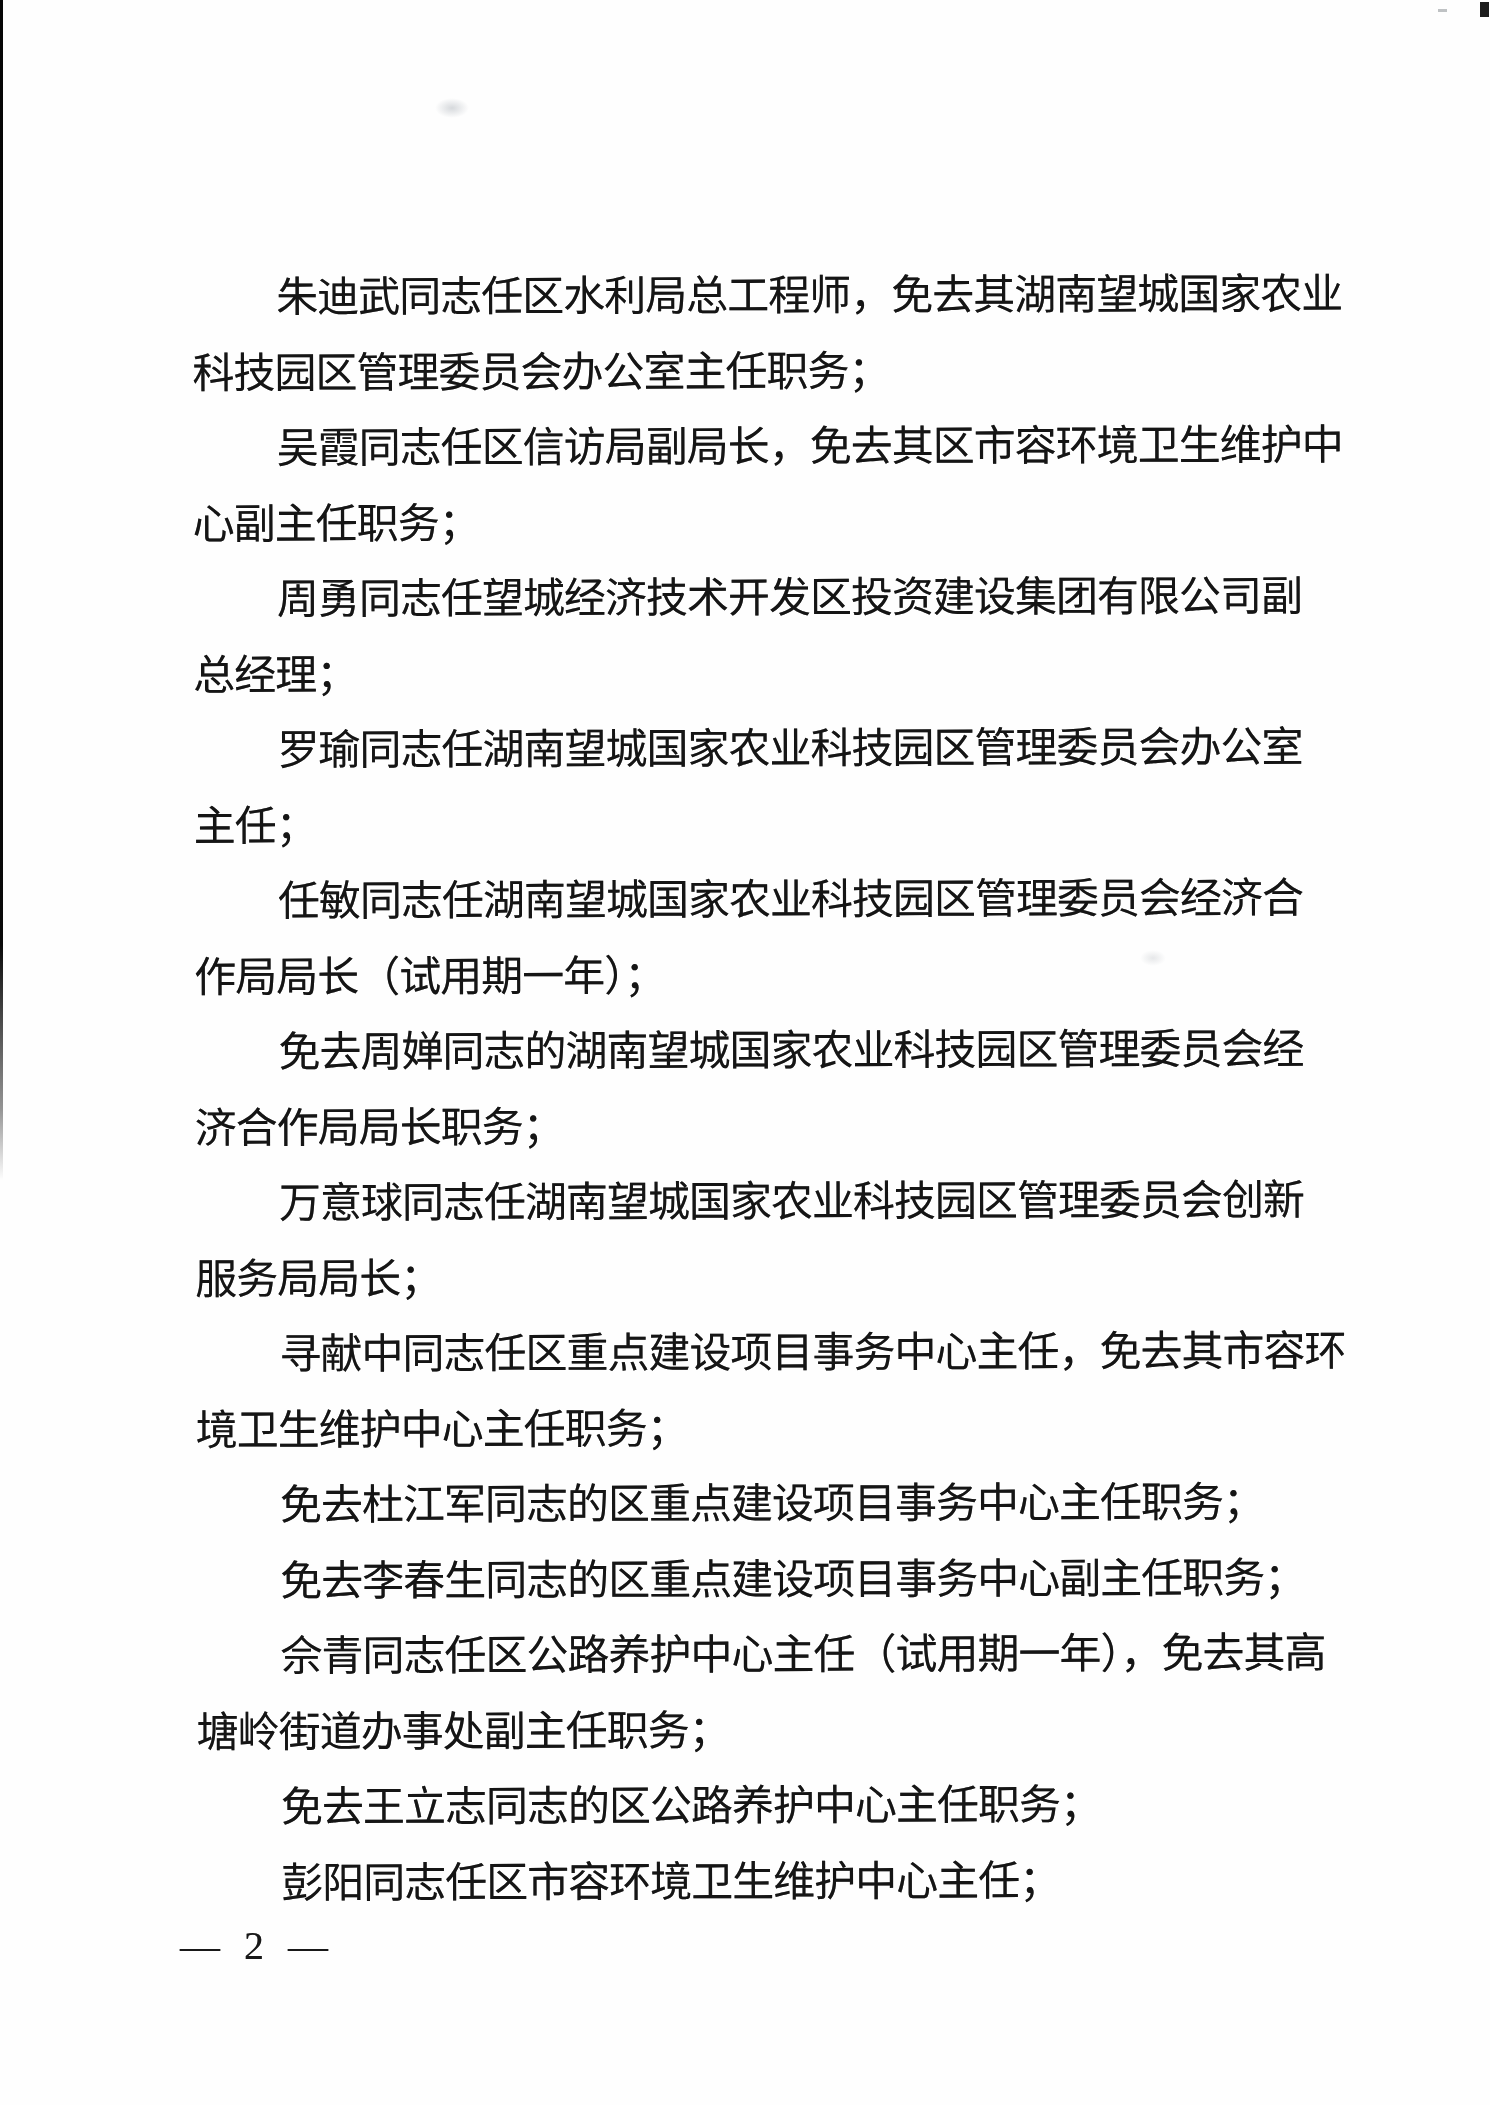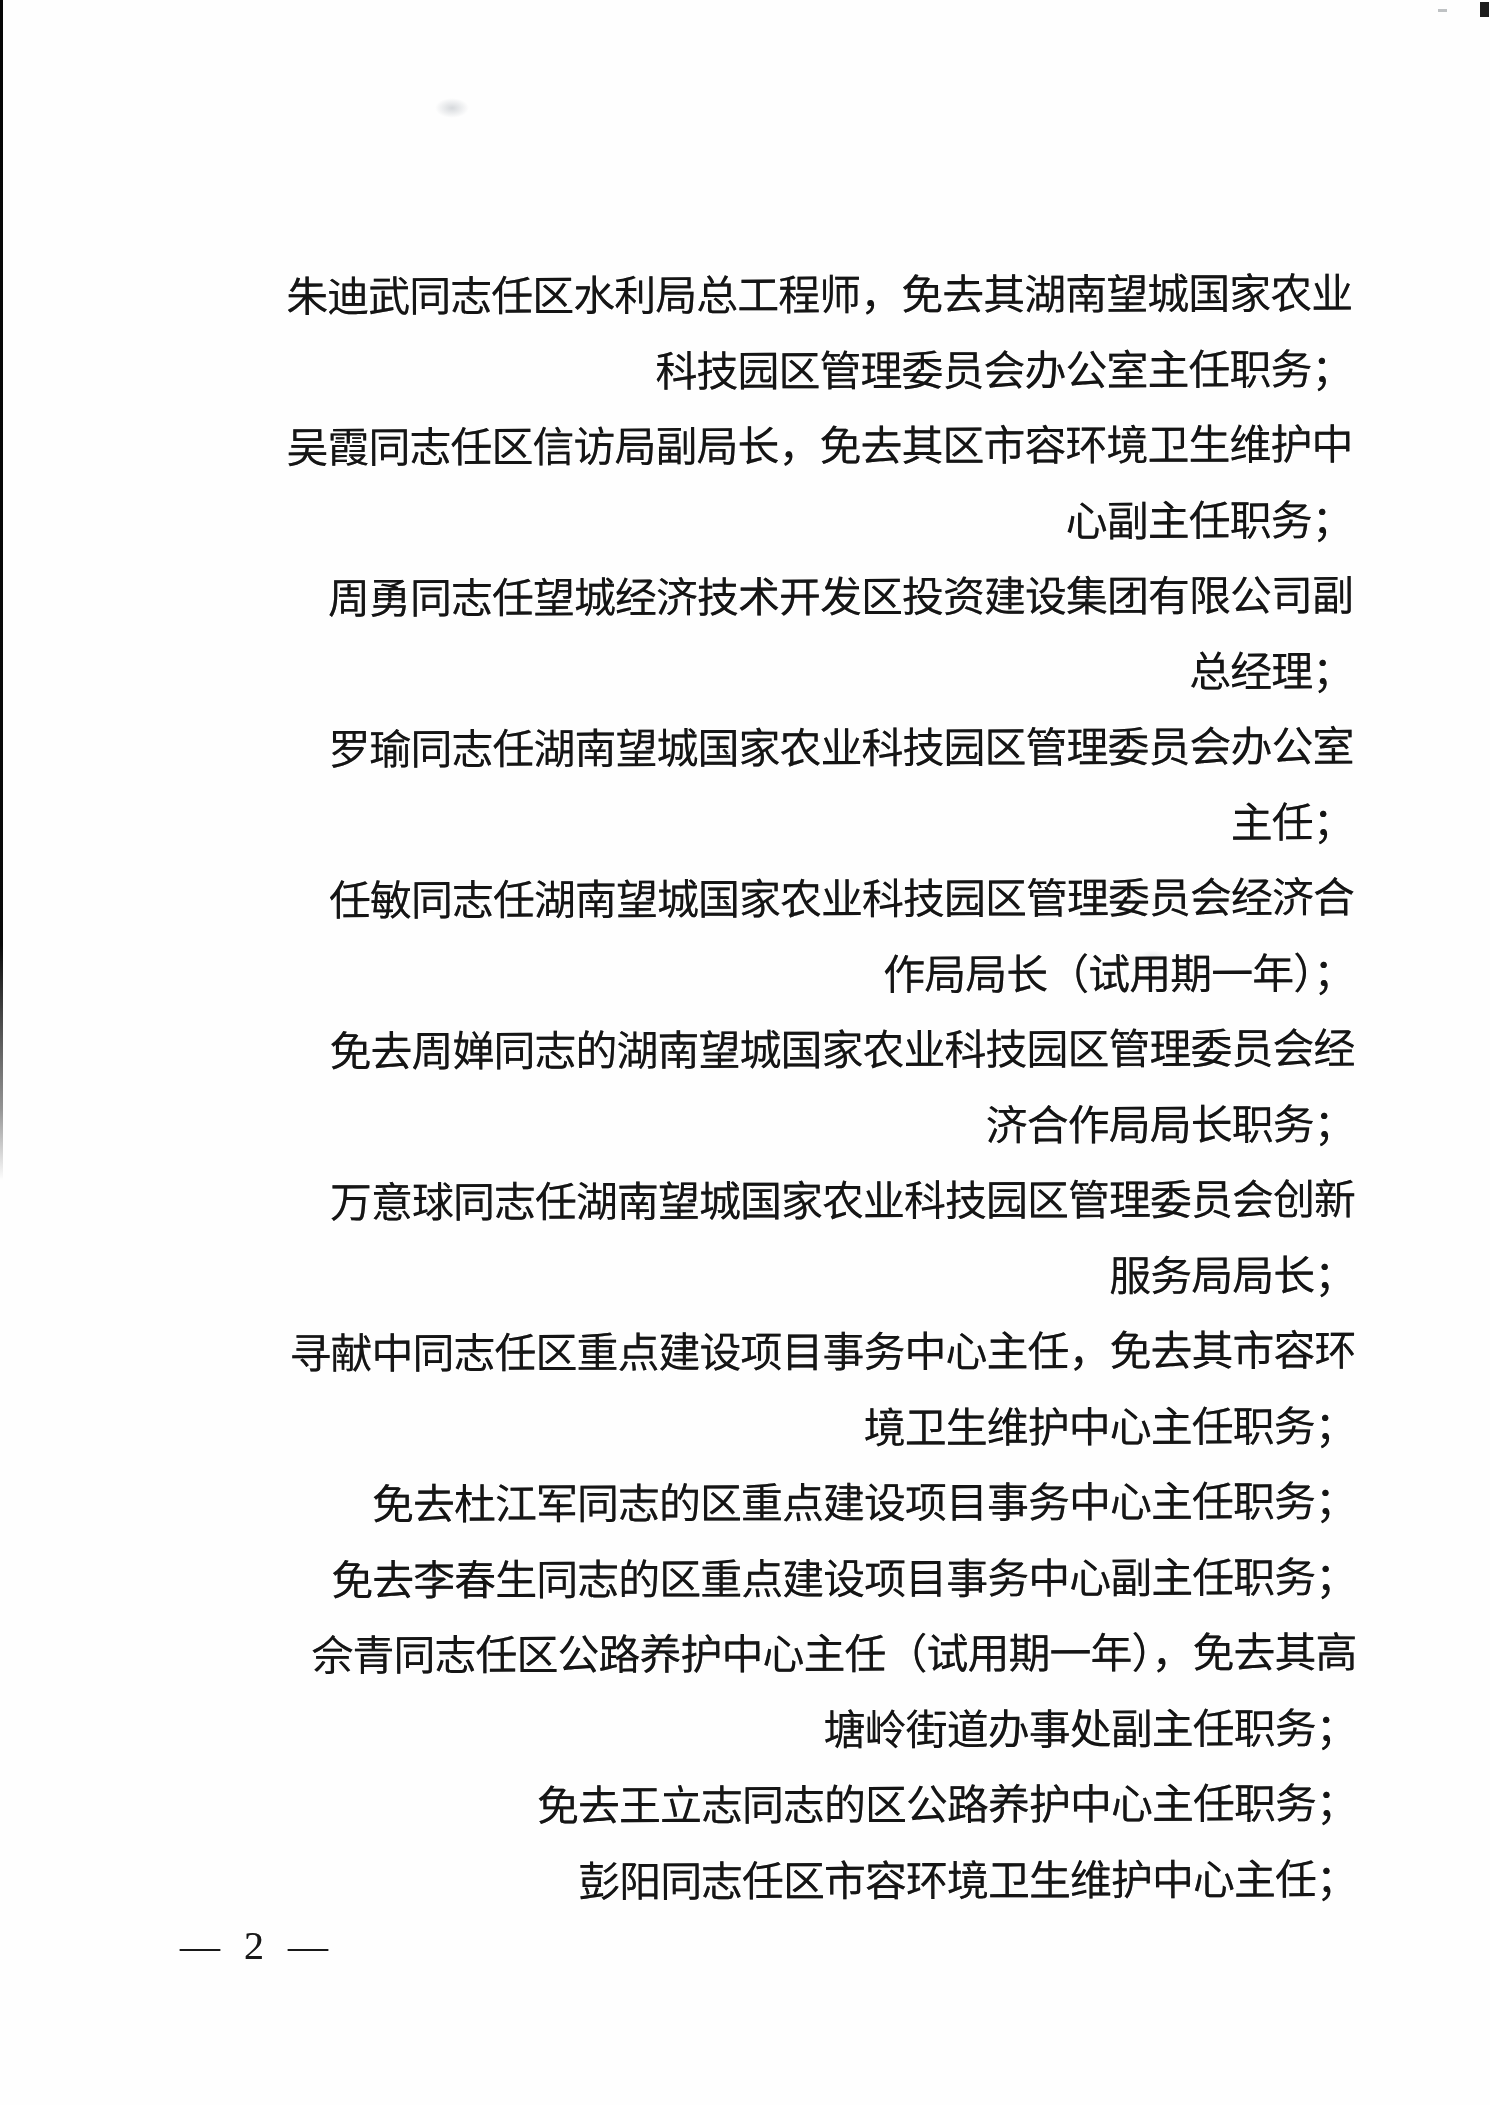--- a/index.html
+++ b/index.html
@@ -13,21 +13,20 @@
     position: relative;
     font-family: "Liberation Serif", "DejaVu Serif", serif;
   }
   .page {
     position: absolute;
     left: 0; top: 0;
     width: 1490px;
     height: 2105px;
     background: #fefefe;
     overflow: hidden;
-    text-align: right;
   }
   
   .edge-line {
     position: absolute;
     left: 0; top: 0;
     width: 3px;
     height: 1180px;
     background: linear-gradient(to bottom,
       #060606 0%, #0a0a0a 80%, rgba(20,20,20,0.45) 94%, rgba(20,20,20,0) 100%);
   }

